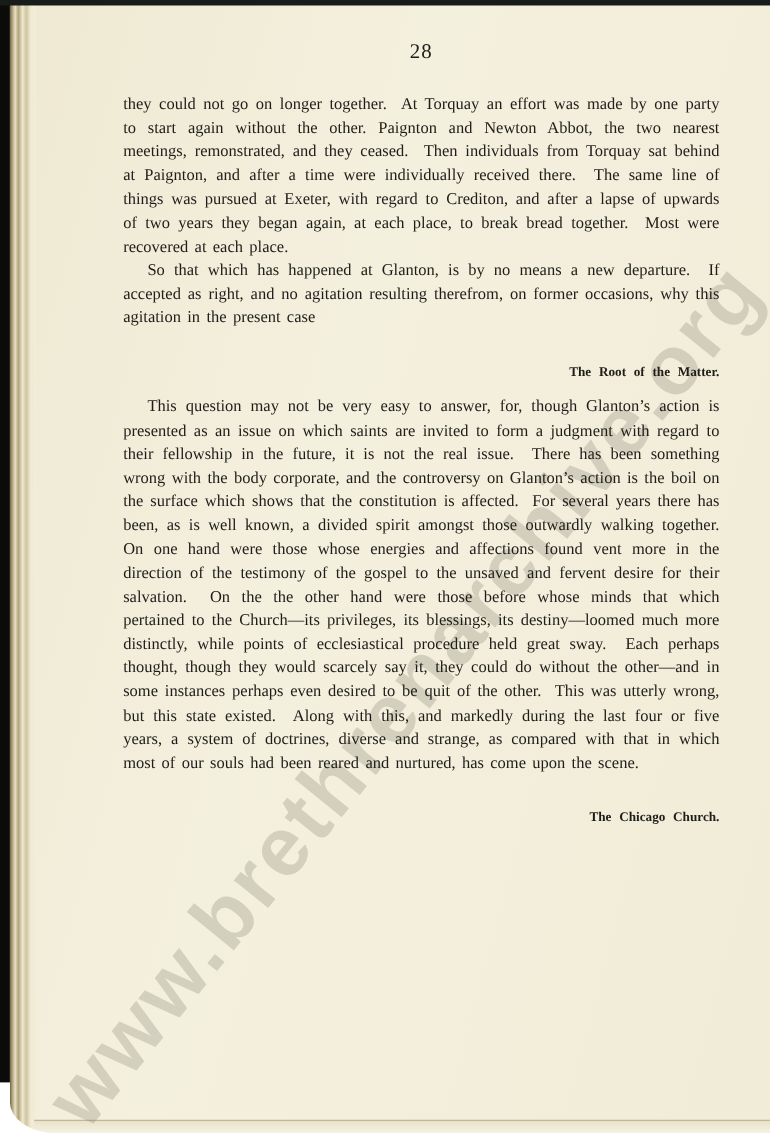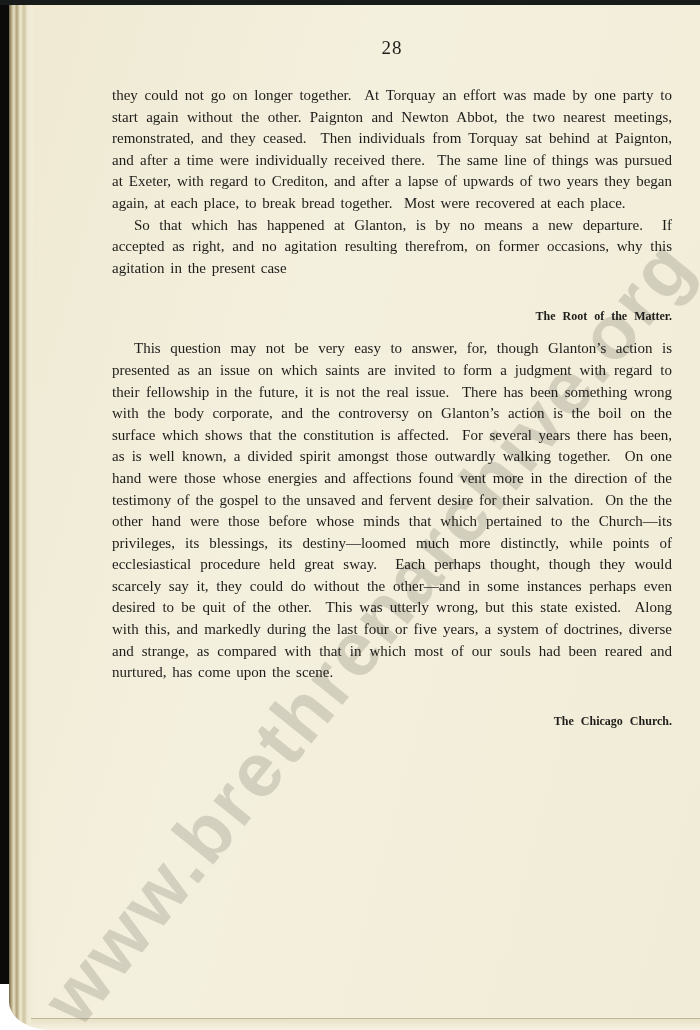--- a/index.html
+++ b/index.html
@@ -39,21 +39,21 @@
   .watermark {
     position:absolute; left:16px; top:982px;
     transform:rotate(-51deg); transform-origin:0 0;
     font-family:"Liberation Sans","DejaVu Sans",sans-serif;
     font-weight:bold; font-size:76px; letter-spacing:3px;
     color:rgba(128,124,110,0.28); white-space:nowrap;
     z-index:2; pointer-events:none;
   }
   .content {
     position:relative; z-index:3;
-    padding:28px 28px 0 103px;
+    padding:28px 46px 0 103px;
     color:#1e1d1a;
   }
   .page-number {
     text-align:center; font-size:19px; line-height:22px;
     margin:5px 0 26px 0; letter-spacing:1px;
   }
   .paragraph {
     font-size:15px; line-height:21.6px;
     text-align:justify; white-space:pre-wrap;
     word-spacing:2px; margin:0;

